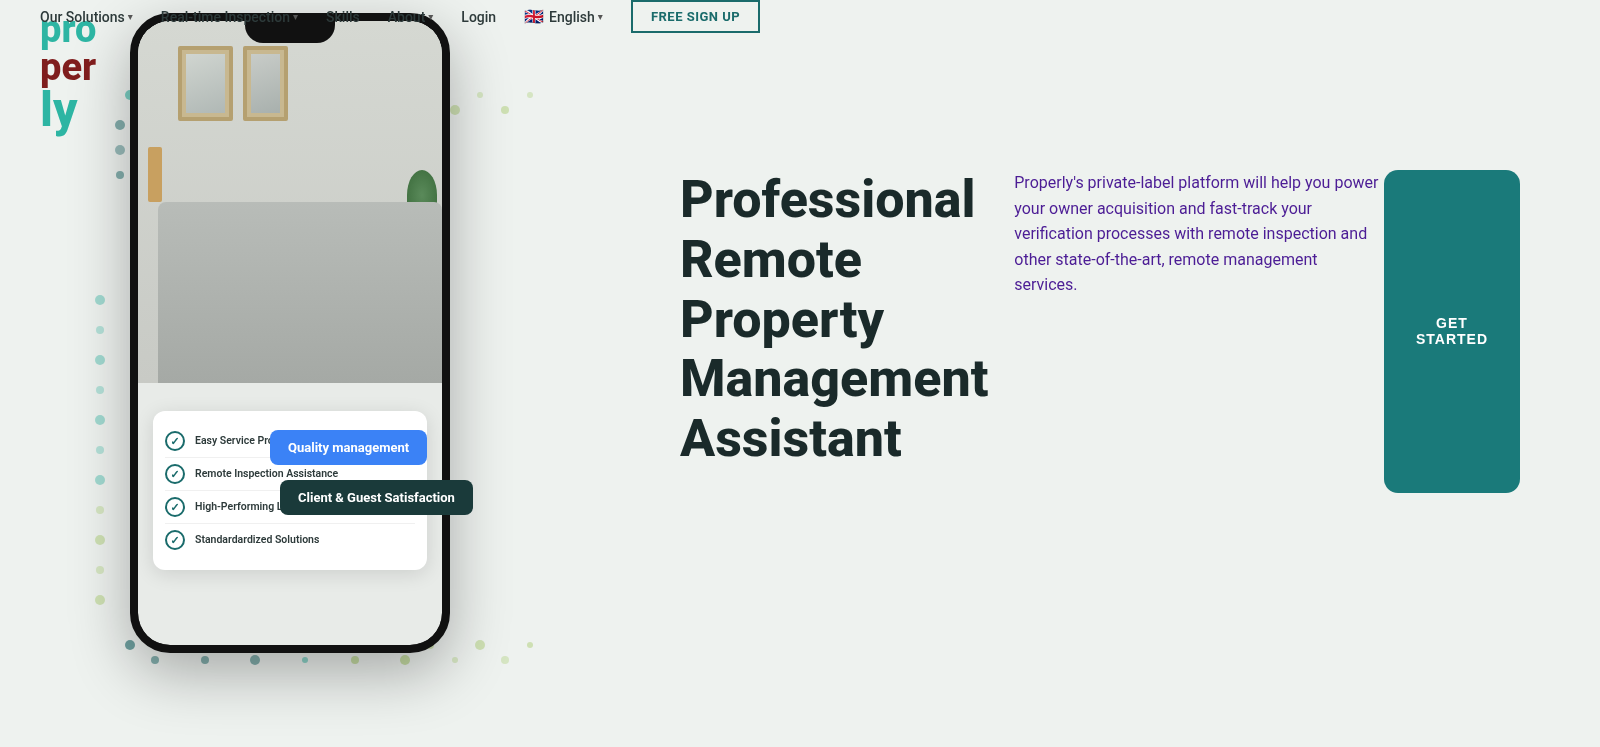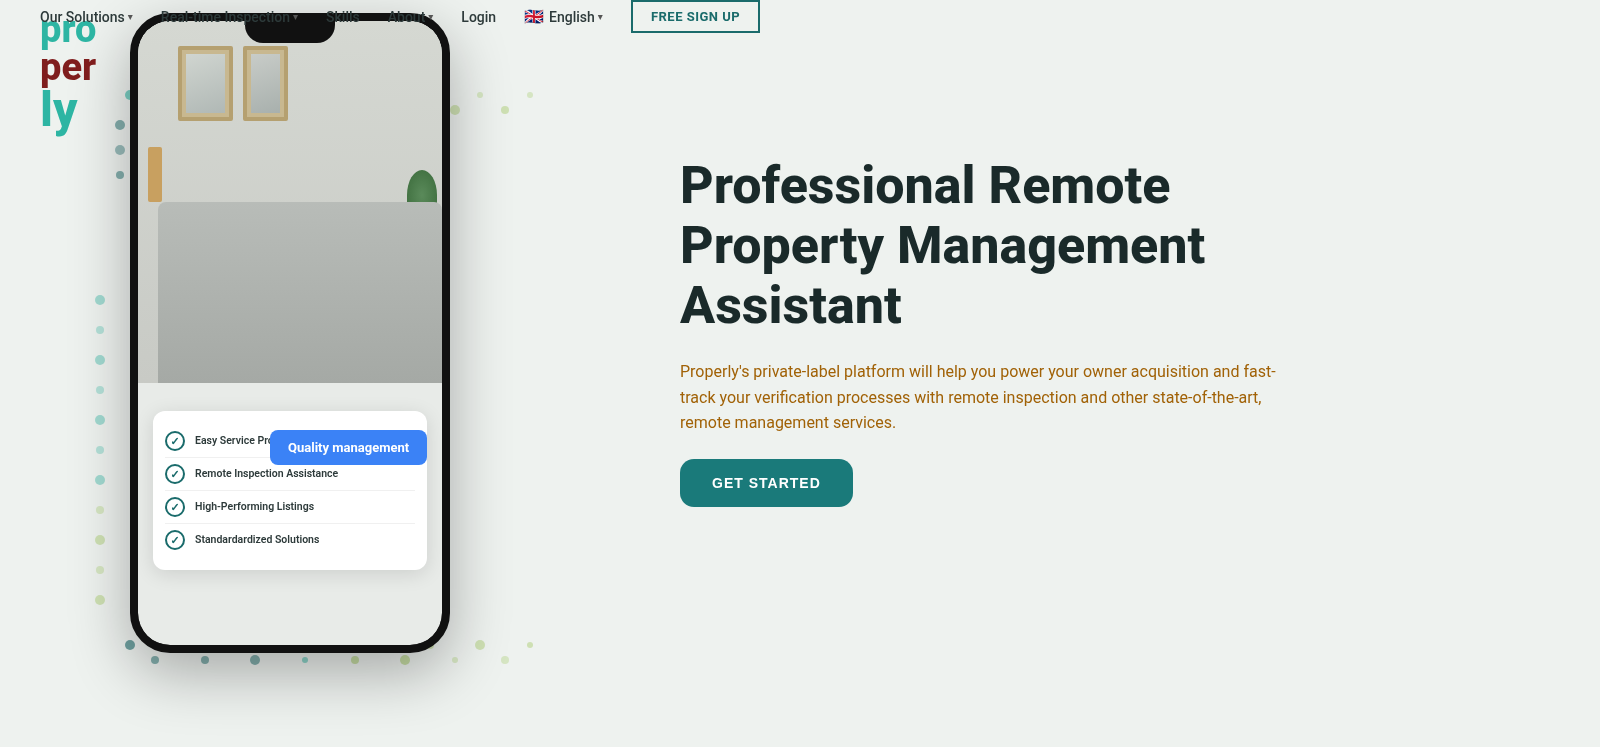--- a/index.html
+++ b/index.html
@@ -315,36 +315,36 @@
       font-weight: 700;
       z-index: 6;
       white-space: nowrap;
     }
 
     
     .right-section {
       flex: 1;
       padding: 80px 80px 80px 60px;
       display: flex;
-      flex-direction: column;
+      flex-direction: row;
       justify-content: space-between;
     }
 
     .hero-title {
       font-size: 52px;
       font-weight: 800;
       color: #1a2a2a;
       line-height: 1.15;
       margin-bottom: 24px;
       max-width: 700px;
     }
 
     .hero-desc {
       font-size: 16px;
-      color: #a16207;
+      color: #4c1d95;
       line-height: 1.6;
       max-width: 620px;
       margin-bottom: 23px;
     }
 
     .cta-button {
       display: inline-block;
       background: #1a7a7a;
       color: white;
       padding: 16px 32px;
@@ -501,20 +501,21 @@
           </div>
           <div class="checklist-item">
             <div class="check-circle">✓</div>
             <span class="checklist-text">Standardardized Solutions</span>
           </div>
         </div>
       </div>
     </div>
 
     <div class="badge-quality">Quality management</div>
+    <div class="badge-satisfaction">Client &amp; Guest Satisfaction</div>
   </div>
 
   <div class="right-section">
     <h1 class="hero-title">Professional Remote Property Management Assistant</h1>
     <p class="hero-desc">Properly's private-label platform will help you power your owner acquisition and fast-track your verification processes with remote inspection and other state-of-the-art, remote management services.</p>
     <button class="cta-button">GET STARTED</button>
   </div>
 
 </div>
 

